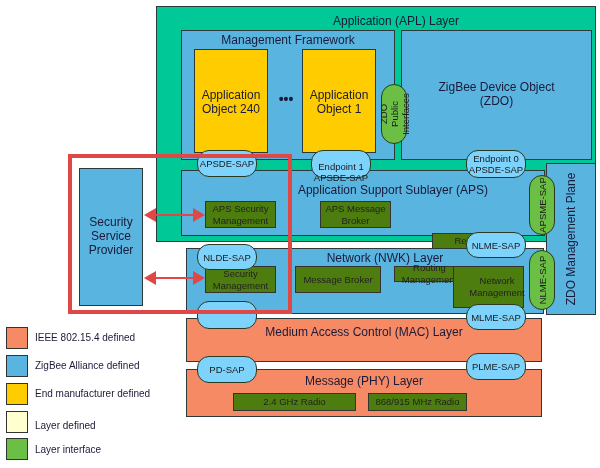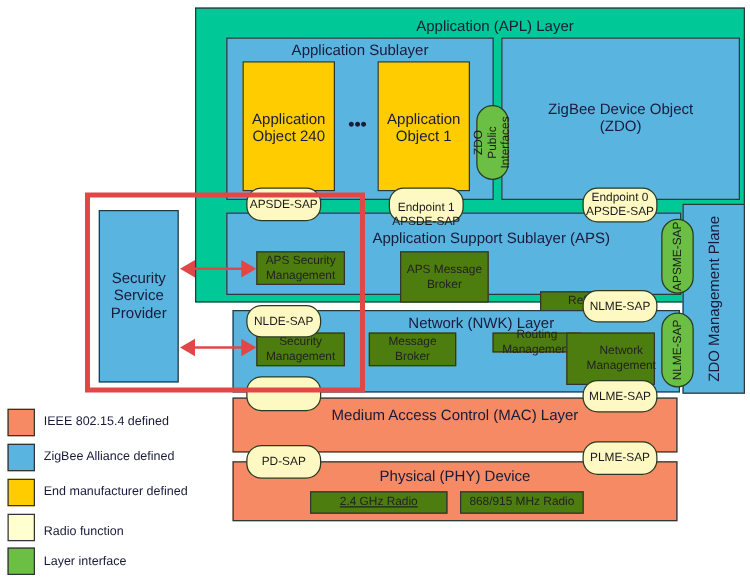--- a/index.html
+++ b/index.html
@@ -7,38 +7,38 @@
          font-family:"Liberation Sans", sans-serif; color:#1a1a3a; }
   .box { position:absolute; box-sizing:border-box; border:1.5px solid #2a3a3a; }
   .teal { background:#00c896; }
   .blue { background:#5ab4e0; }
   .yellow { background:#ffcc00; }
   .orange { background:#f58a65; }
   .lbl { position:absolute; font-size:12px; text-align:center; white-space:nowrap; line-height:14px; }
   .fn { position:absolute; box-sizing:border-box; border:1.5px solid #333; background:#4d7c0f;
         font-size:9.5px; line-height:12px; text-align:center; display:flex; align-items:center;
         justify-content:center; color:#222; }
-  .sap { position:absolute; box-sizing:border-box; border:1.5px solid #2a3a20; background:#fef9c3;
+  .sap { position:absolute; box-sizing:border-box; border:1.5px solid #2a3a20; background:#7dd3fc;
          border-radius:12px; font-size:9.5px; line-height:11px; text-align:center; display:flex;
          align-items:center; justify-content:center; color:#1a1a1a; }
   .vsap { position:absolute; box-sizing:border-box; border:1.5px solid #2a3a20; background:#6cbf45;
           border-radius:14px; }
   .vtxt { position:absolute; left:50%; top:50%; transform:translate(-50%,-50%) rotate(-90deg);
           font-size:9.5px; white-space:nowrap; line-height:11px; text-align:center; color:#1a1a1a; }
   .legend-sw { position:absolute; left:6px; width:22px; height:22px; box-sizing:border-box; border:1.5px solid #333; }
   .legend-tx { position:absolute; left:35px; font-size:10px; color:#1a1a3a; line-height:14px; }
 </style>
 </head>
 <body>
 
 <div class="box teal" style="left:156px;top:6px;width:440px;height:236px;"></div>
 <div class="lbl" style="left:156px;top:14px;width:480px;">Application (APL) Layer</div>
 
 <div class="box blue" style="left:181px;top:30px;width:214px;height:130px;"></div>
-<div class="lbl" style="left:181px;top:33px;width:214px;">Application Sublayer</div>
+<div class="lbl" style="left:181px;top:33px;width:214px;">Management Framework</div>
 
 <div class="box yellow" style="left:194px;top:49px;width:74px;height:104px;"></div>
 <div class="lbl" style="left:194px;top:88px;width:74px;white-space:pre-line;">Application
 Object 240</div>
 
 <div class="lbl" style="left:270px;top:92px;width:32px;font-size:14px;font-weight:bold;">•••</div>
 
 <div class="box yellow" style="left:302px;top:49px;width:74px;height:104px;"></div>
 <div class="lbl" style="left:302px;top:88px;width:74px;white-space:pre-line;">Application
 Object 1</div>
@@ -54,53 +54,53 @@
 
 <div class="box blue" style="left:546px;top:163px;width:50px;height:152px;"></div>
 <div class="lbl" style="left:571px;top:239px;transform:translate(-50%,-50%) rotate(-90deg);font-size:12px;">ZDO Management Plane</div>
 
 <div class="box blue" style="left:181px;top:170px;width:364px;height:66px;"></div>
 <div class="lbl" style="left:181px;top:183px;width:364px;padding-left:60px;box-sizing:border-box;">Application Support Sublayer (APS)</div>
 <div class="fn" style="left:205px;top:201px;width:71px;height:27px;">
     <span style="white-space:pre-line;">APS Security
 Management</span>
   </div>
-<div class="fn" style="left:320px;top:201px;width:71px;height:41px;">
+<div class="fn" style="left:320px;top:201px;width:71px;height:27px;">
     <span style="white-space:pre-line;">APS Message
 Broker</span>
   </div>
 <div class="fn" style="left:432px;top:201px;width:83px;height:27px;margin-top:32px;">
     <span style="white-space:pre-line;">Reflector
 Management</span>
   </div>
 
 <div class="box blue" style="left:186px;top:248px;width:358px;height:66px;"></div>
 <div class="lbl" style="left:186px;top:251px;width:358px;padding-left:40px;box-sizing:border-box;">Network (NWK) Layer</div>
 <div class="fn" style="left:205px;top:266px;width:71px;height:27px;">
     <span style="white-space:pre-line;">Security
 Management</span>
   </div>
-<div class="fn" style="left:295px;top:266px;width:70px;height:27px;">
+<div class="fn" style="left:295px;top:266px;width:86px;height:27px;">
     <span style="white-space:pre-line;">Message Broker</span>
   </div>
 <div class="fn" style="left:394px;top:266px;width:71px;height:16px;">
     <span style="white-space:pre-line;">Routing
 Management</span>
   </div>
 <div class="fn" style="left:453px;top:266px;width:71px;height:42px;padding-left:17px;">
     <span style="white-space:pre-line;">Network
 Management</span>
   </div>
 
 <div class="box orange" style="left:186px;top:318px;width:356px;height:44px;"></div>
 <div class="lbl" style="left:186px;top:325px;width:356px;">Medium Access Control (MAC) Layer</div>
 
 <div class="box orange" style="left:186px;top:369px;width:356px;height:48px;"></div>
-<div class="lbl" style="left:186px;top:374px;width:356px;">Physical (PHY) Device</div>
-<div class="fn" style="left:248px;top:393px;width:110px;height:18px;text-decoration:underline;">
+<div class="lbl" style="left:186px;top:374px;width:356px;">Message (PHY) Layer</div>
+<div class="fn" style="left:233px;top:393px;width:123px;height:18px;">
     <span>2.4 GHz Radio</span>
   </div>
 <div class="fn" style="left:368px;top:393px;width:99px;height:18px;">
     <span>868/915 MHz Radio</span>
   </div>
 
 <div class="sap" style="left:197px;top:150px;width:60px;height:27px;">
     <span>APSDE-SAP</span>
   </div>
 <div class="sap" style="left:311px;top:150px;width:60px;height:28px;">
@@ -156,16 +156,16 @@
 </svg>
 
 <div>
   <div class="legend-sw" style="top:327px;background:#f58a65;"></div>
   <div class="legend-tx" style="top:331px;">IEEE 802.15.4 defined</div>
   <div class="legend-sw" style="top:355px;background:#5ab4e0;"></div>
   <div class="legend-tx" style="top:359px;">ZigBee Alliance defined</div>
   <div class="legend-sw" style="top:383px;background:#ffcc00;"></div>
   <div class="legend-tx" style="top:387px;">End manufacturer defined</div>
   <div class="legend-sw" style="top:411px;background:#ffffd0;"></div>
-  <div class="legend-tx" style="top:419px;">Radio function</div>
+  <div class="legend-tx" style="top:419px;">Layer defined</div>
   <div class="legend-sw" style="top:438px;background:#6cbf45;"></div>
   <div class="legend-tx" style="top:443px;">Layer interface</div>
 </div>
 
 </body></html>

